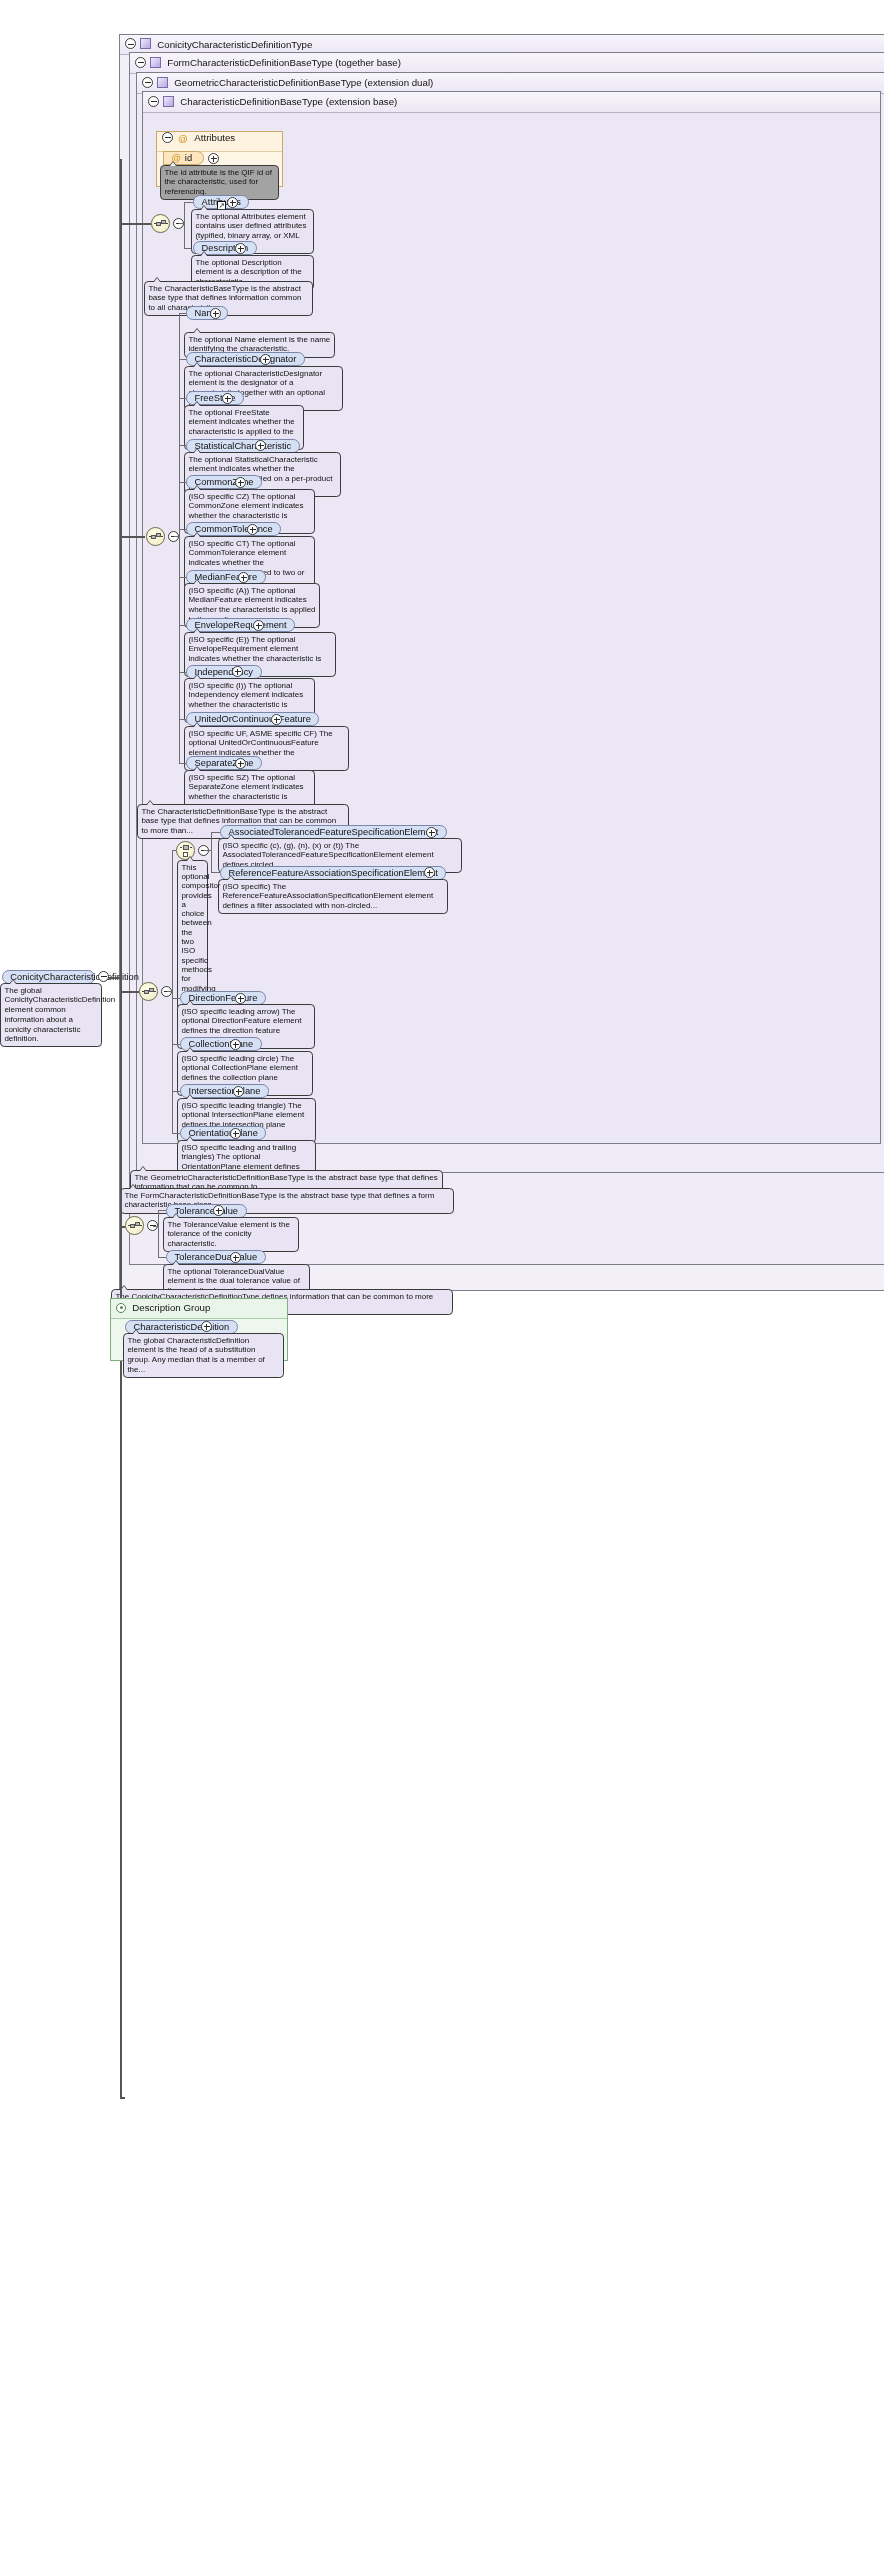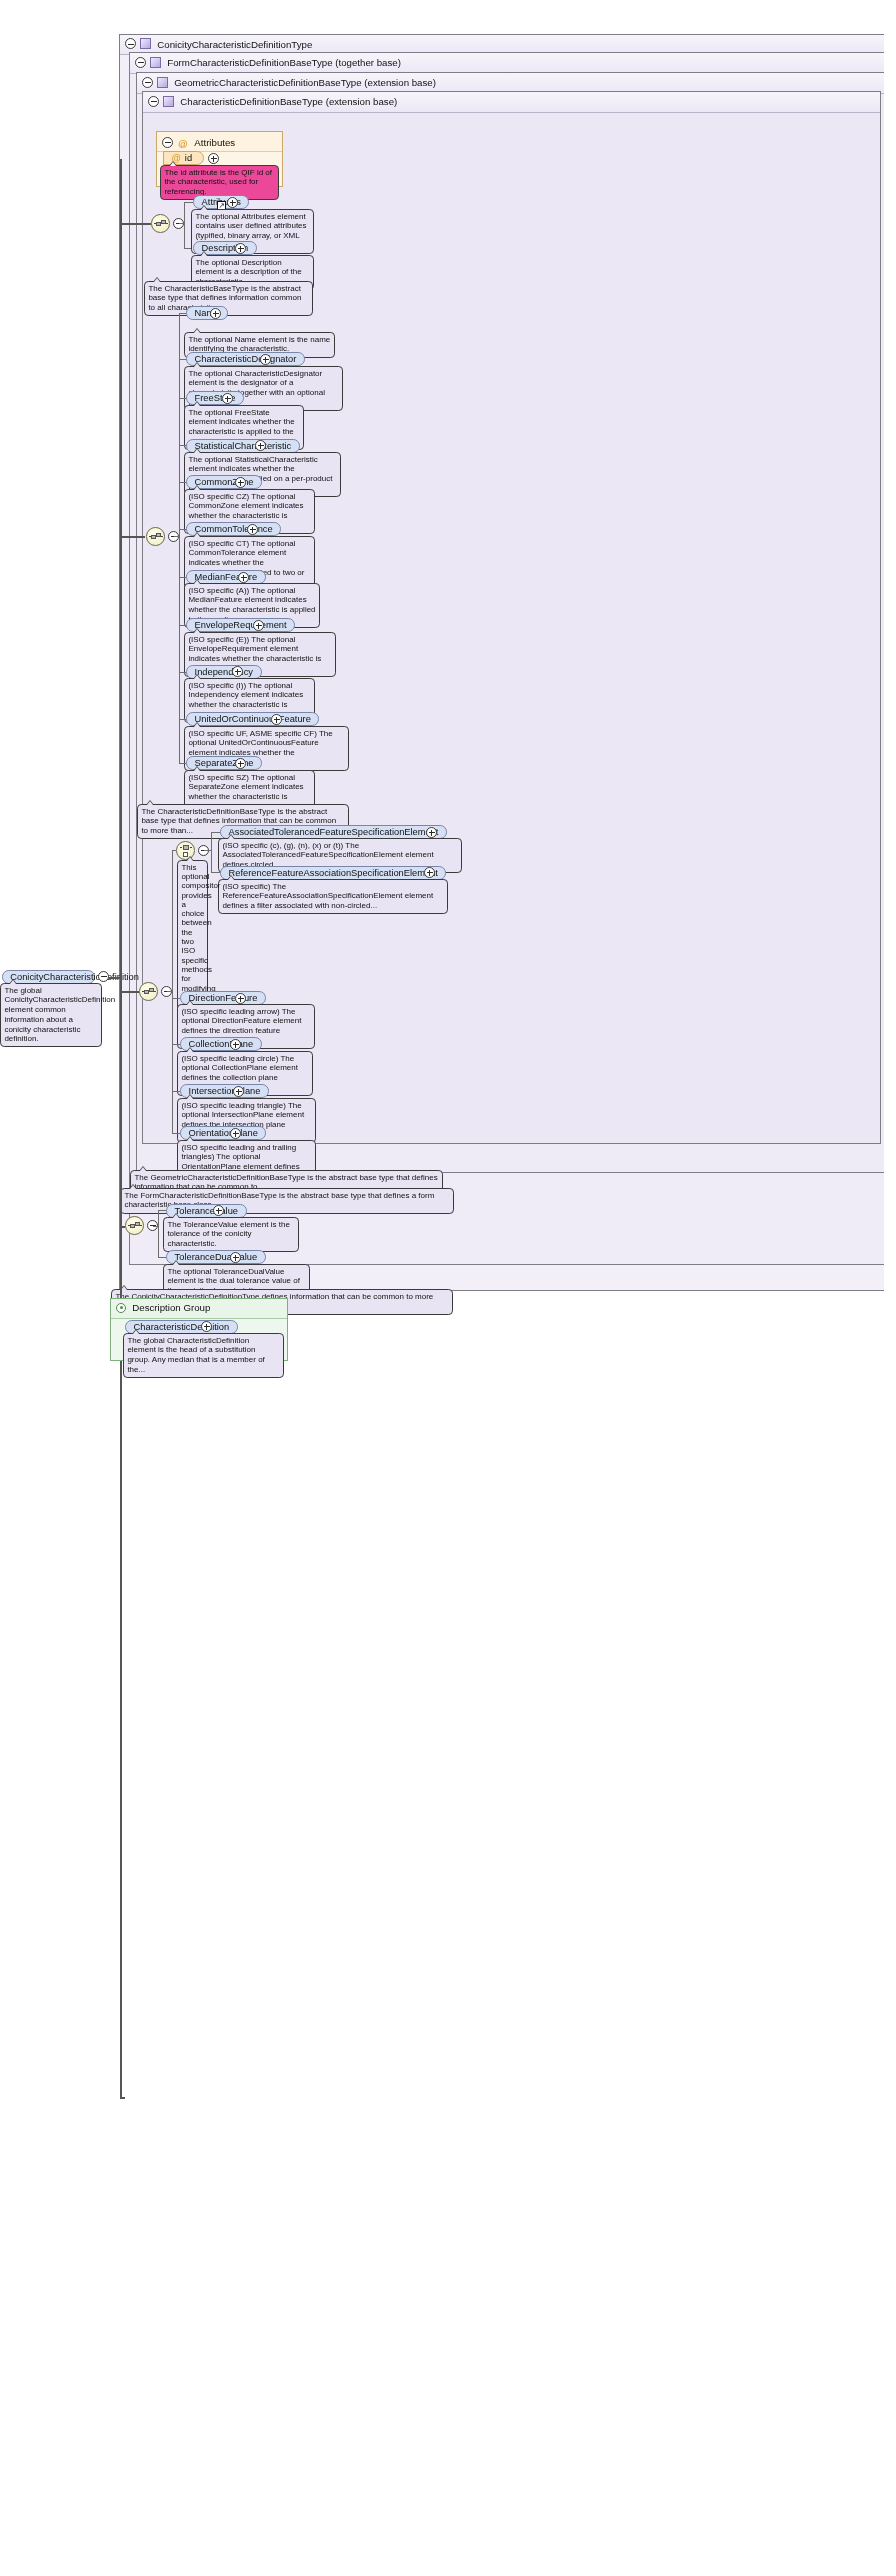--- a/index.html
+++ b/index.html
@@ -15,21 +15,21 @@
     padding-left:5.1px;white-space:nowrap;overflow:hidden;font-size:9.7px;color:#111;
   }
   .typebox.lvl0{background:#f2eff8;}
   .typebox.lvl1{background:#efebf7;}
   .typebox.lvl2{background:#eeeaf6;}
   .typebox.lvl3{background:#ece7f5;}
   .typebox.lvl4{background:#eae5f4;}
 
   .attrbox{position:absolute;border:0.8px solid #caa968;background:#fdf6e7;box-sizing:border-box;}
   .attrbox > .tb-head{
-    height:18.6px;line-height:22px;background:#fdf3e0;border-bottom:0.8px solid #e3cfa4;
+    height:18.6px;line-height:12px;background:#fdf3e0;border-bottom:0.8px solid #e3cfa4;
     padding-left:5.1px;white-space:nowrap;font-size:9.7px;color:#111;
   }
 
   .subsbox{position:absolute;border:0.8px solid #7fae7f;background:#eef7ee;box-sizing:border-box;}
   .subsbox > .tb-head{
     height:18.6px;line-height:18.6px;background:#eaf5ea;border-bottom:0.8px solid #a8cda8;
     padding-left:5.1px;white-space:nowrap;font-size:9.7px;color:#111;
   }
 
   
@@ -50,21 +50,21 @@
 
   
   .node{position:absolute;height:13.6px;line-height:12.7px;border:0.8px solid #7a86a8;border-radius:6.8px;
         background:#d6e0f5;padding:0 7.6px;white-space:nowrap;font-size:9.3px;color:#111;box-sizing:border-box;}
   .node.attr{background:#fde5c0;border:0.8px solid #caa968;border-radius:0 6.8px 6.8px 0;}
   .node.attr .at{color:#d39a2a;font-style:italic;font-weight:bold;margin-right:4.2px;}
 
   
   .doc{position:absolute;border:0.8px solid #3a3a3a;border-radius:4.2px;background:#e8e4f3;
        padding:1.7px 3.4px 2.5px 3.4px;font-size:8px;line-height:9.7px;color:#111;box-sizing:border-box;}
-  .doc.beige{background:#ec4899;}
+  .doc.beige{background:#a3a3a3;}
   .doc.tip:before{content:"";position:absolute;left:7.6px;top:-5.1px;width:0;height:0;
       border-left:4.2px solid transparent;border-right:4.2px solid transparent;border-bottom:5.1px solid #3a3a3a;}
   .doc.tip:after{content:"";position:absolute;left:8.5px;top:-4.2px;width:0;height:0;
       border-left:3.4px solid transparent;border-right:3.4px solid transparent;border-bottom:4.2px solid #e8e4f3;}
   .doc.beige.tip:after{border-bottom-color:#f6f3ec;}
 
   
   .comp{position:absolute;width:18.6px;height:18.6px;border-radius:50%;border:0.8px solid #6b6b4d;
         background:radial-gradient(circle at 40% 35%,#ffffe9 0%,#f4f0cd 75%,#e8e2b8 100%);box-sizing:border-box;}
   .comp .g1,.comp .g2{position:absolute;background:#b9b9b9;border:0.8px solid #555;box-sizing:border-box;}
@@ -100,21 +100,21 @@
   </div>
 
   <div class="typebox lvl1" style="left:129px;top:20.3px;width:761px;height:1213px;">
     <div class="tb-head">
       <span class="toggle"></span><span class="swatch"></span><span>FormCharacteristicDefinitionBaseType (together base)</span>
     </div>
   </div>
 
   <div class="typebox lvl2" style="left:136px;top:40px;width:749px;height:1101px;">
     <div class="tb-head">
-      <span class="toggle"></span><span class="swatch"></span><span>GeometricCharacteristicDefinitionBaseType (extension base)</span>
+      <span class="toggle"></span><span class="swatch"></span><span>GeometricCharacteristicDefinitionBaseType (extension dual)</span>
     </div>
   </div>
 
   <div class="typebox lvl3" style="left:142px;top:59px;width:739px;height:1053px;">
     <div class="tb-head">
       <span class="toggle"></span><span class="swatch"></span><span>CharacteristicDefinitionBaseType (extension base)</span>
     </div>
   </div>
 
 

